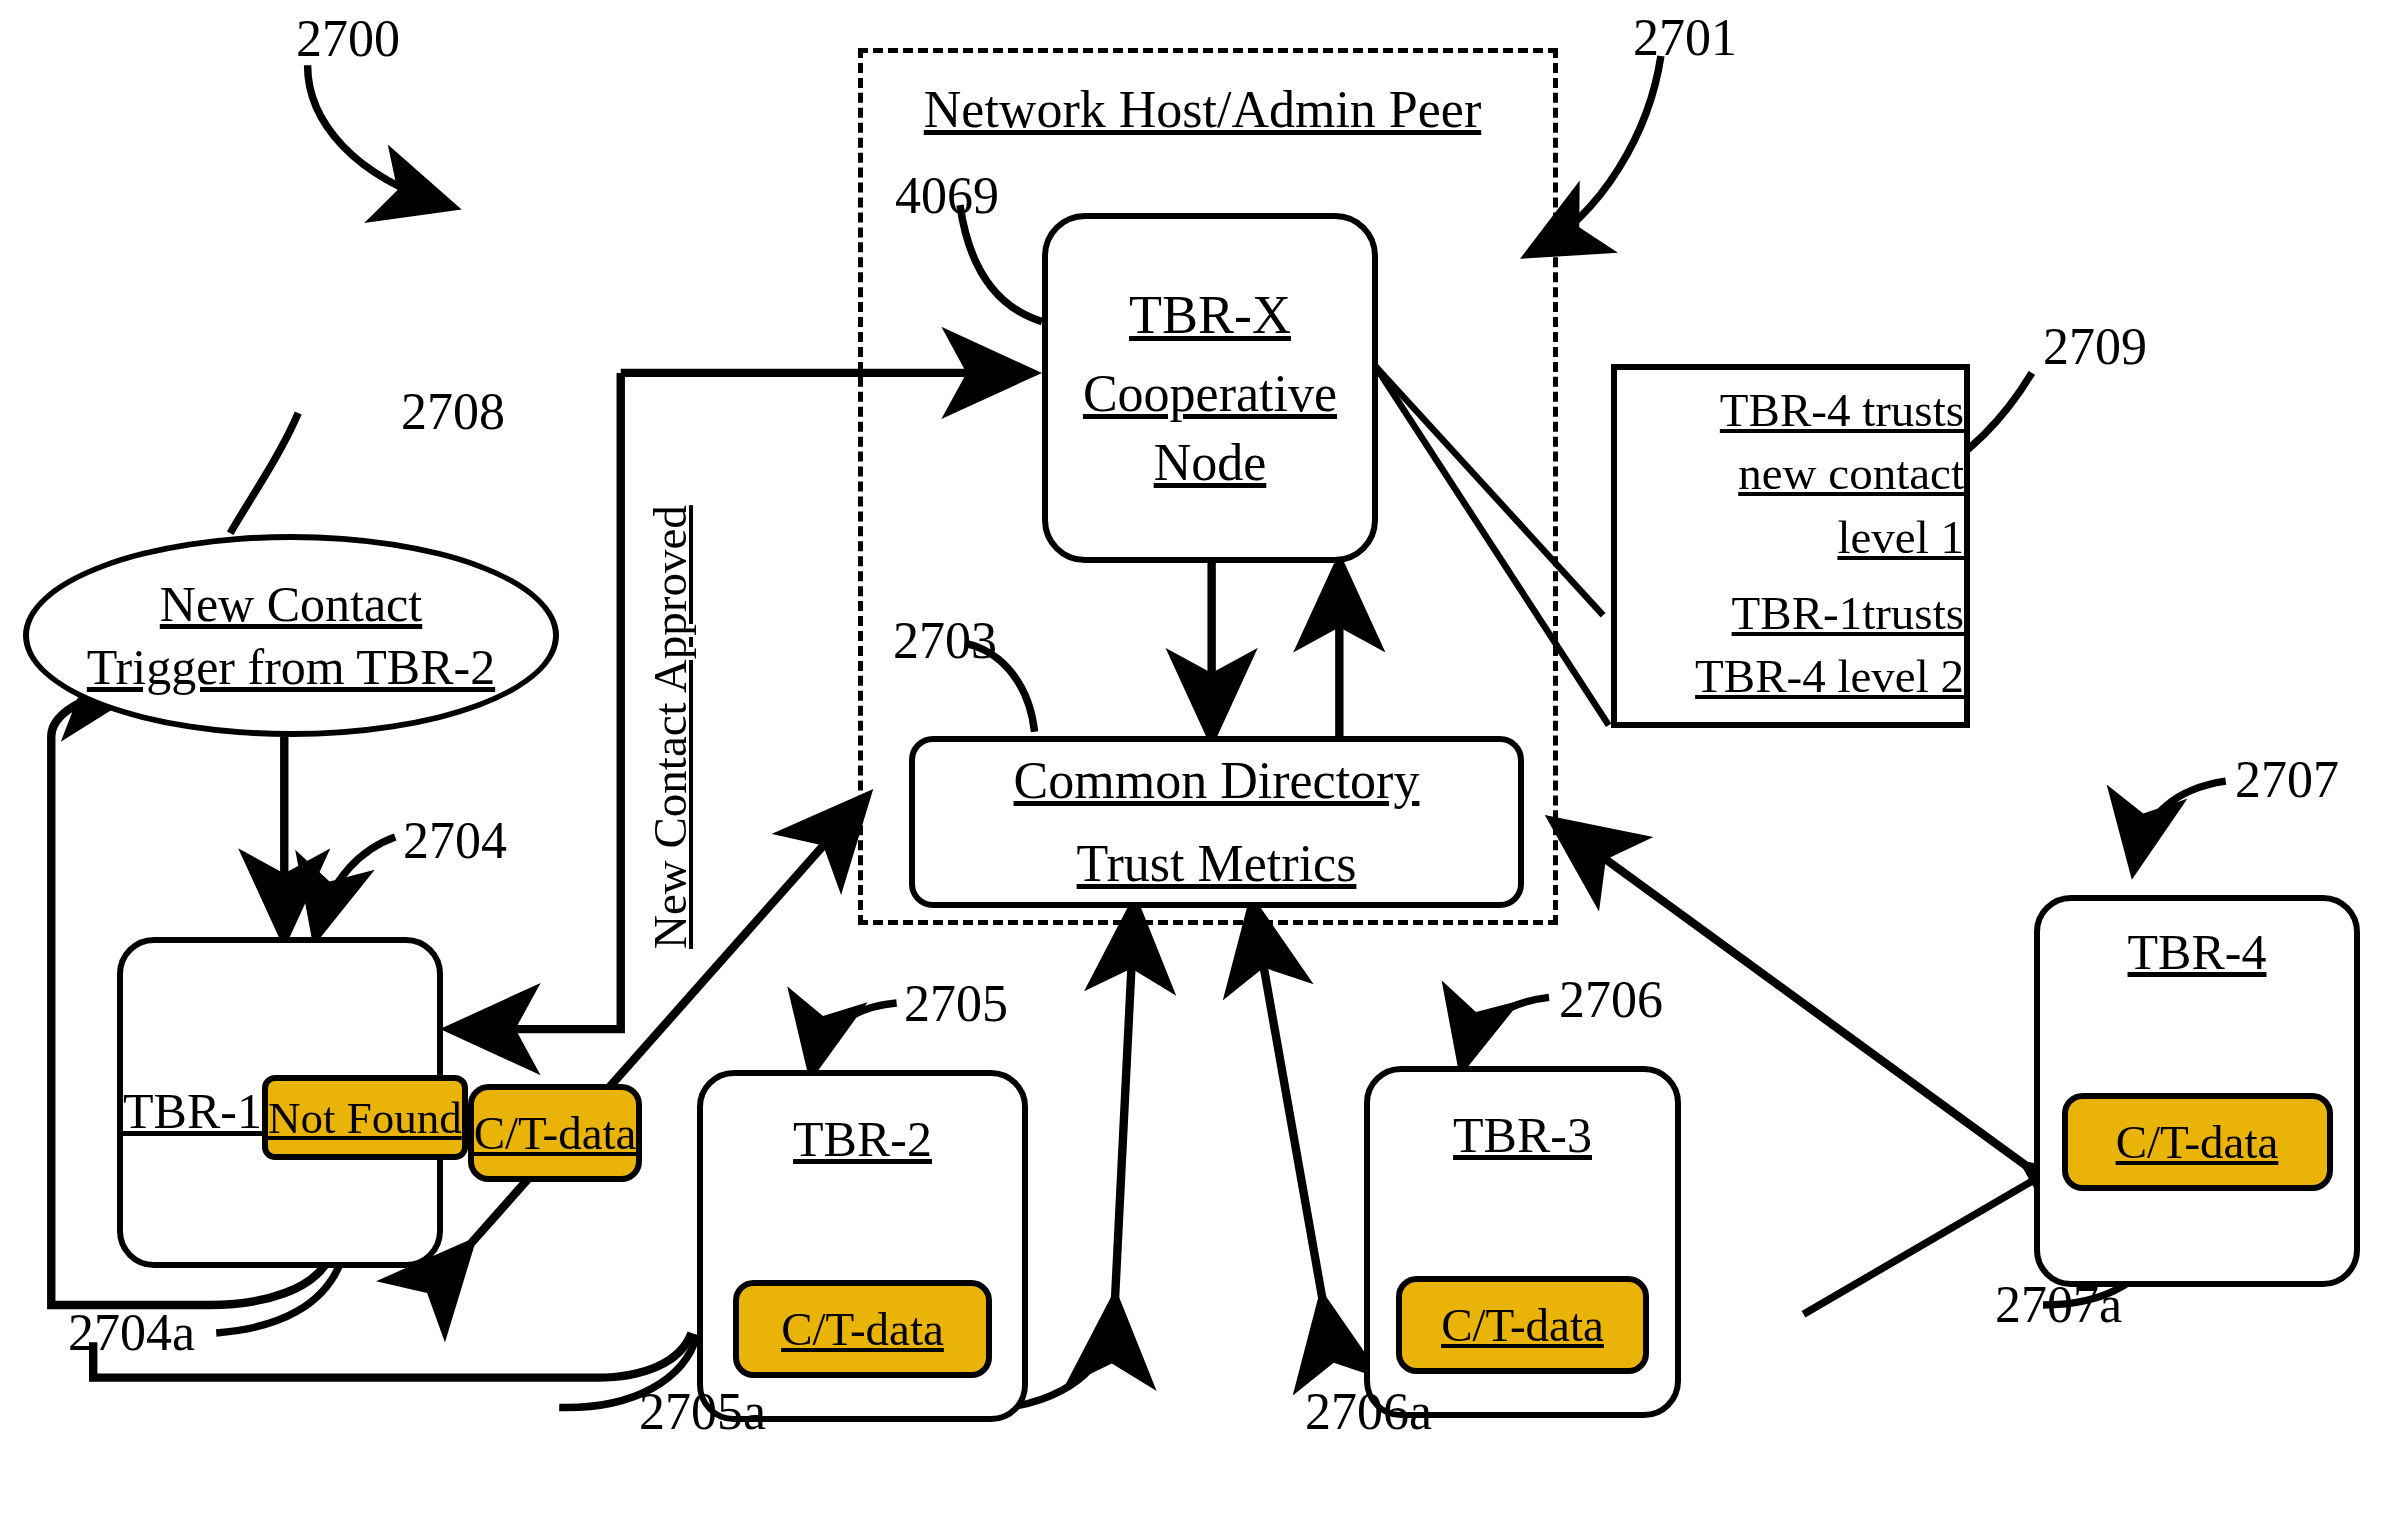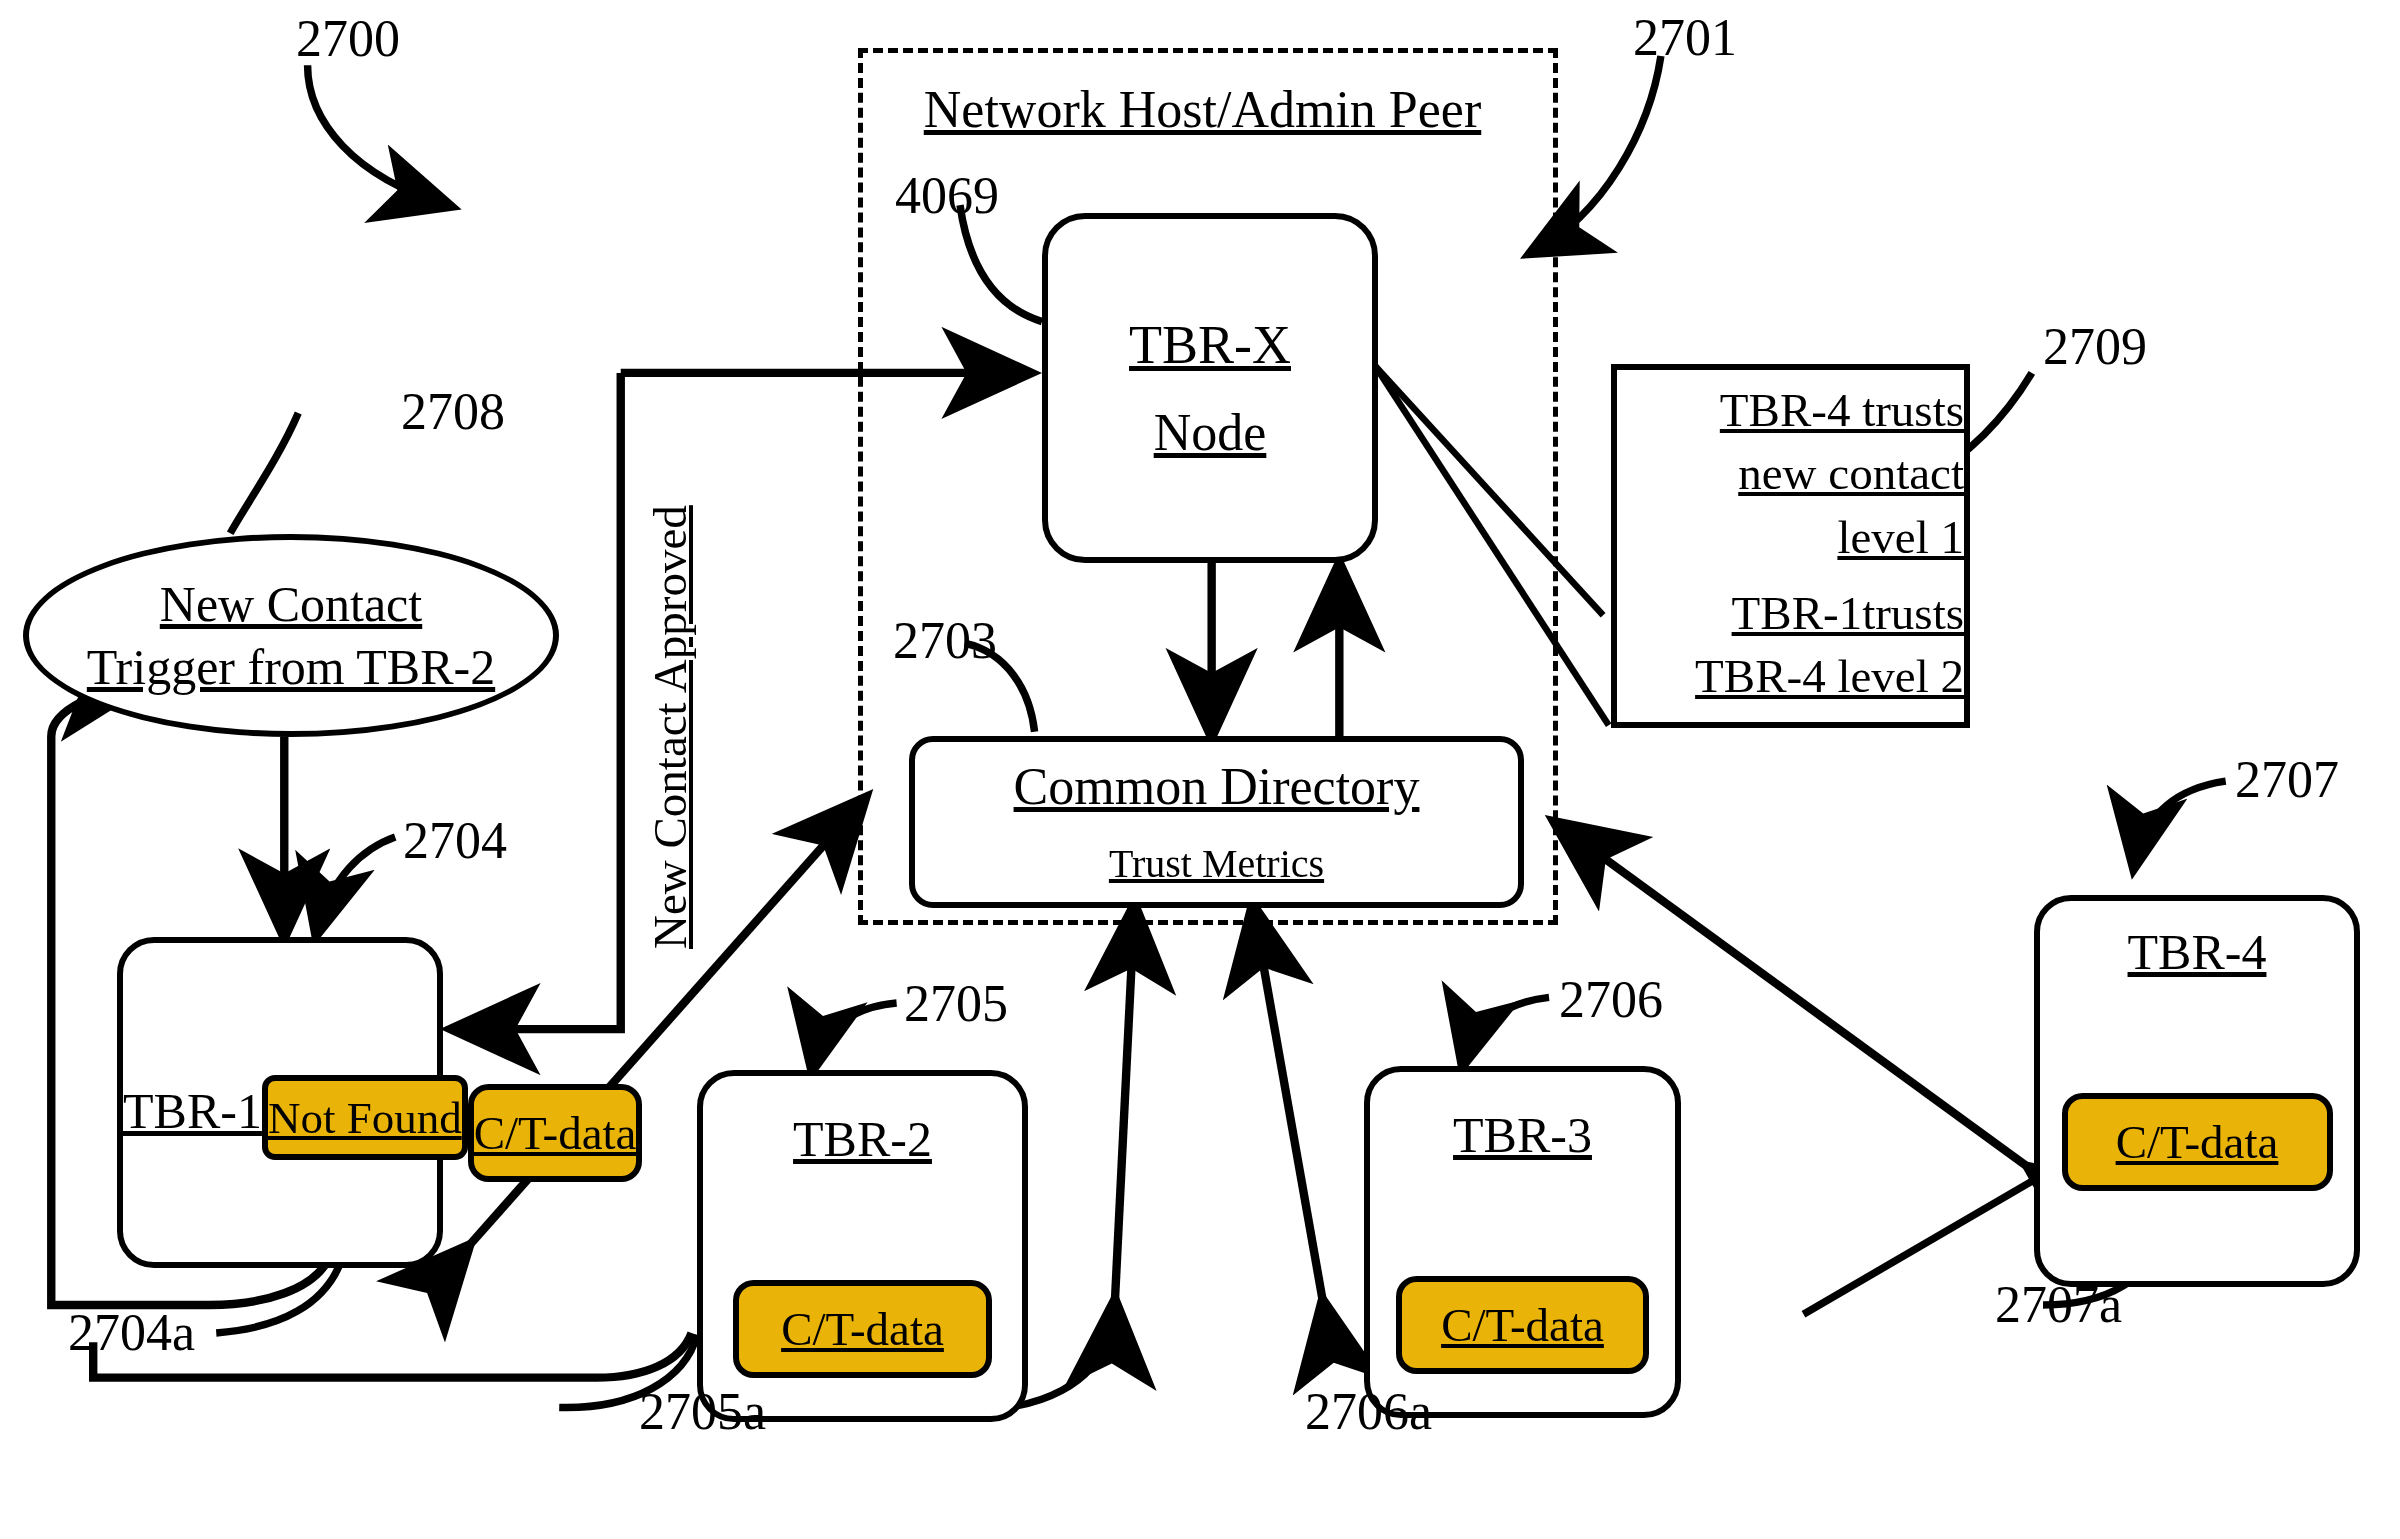--- a/index.html
+++ b/index.html
@@ -145,28 +145,29 @@
 
   <div class="dashbox" style="left:858px;top:48px;width:690px;height:867px;"></div>
 
   <div class="node" style="left:895px;top:82px;width:615px;">
     <div class="ttl" style="font-size:52px;">Network Host/Admin Peer</div>
   </div>
 
   <div class="node rbox" style="left:1042px;top:213px;width:336px;height:350px;">
     <div class="stack">
       <div class="ln" style="font-size:54px;margin-bottom:18px;">TBR-X</div>
+      <div class="ln" style="font-size:52px;">Cooperative</div>
       <div class="ln" style="font-size:52px;margin-top:9.3px;">Node</div>
     </div>
   </div>
 
   <div class="node rbox" style="left:909px;top:736px;width:615px;height:172px;border-radius:24px;">
     <div class="stack">
       <div class="ln" style="font-size:52px;">Common Directory</div>
-      <div class="ln" style="font-size:40px;margin-top:24px;">Trust Metrics</div>
+      <div class="ln" style="font-size:52px;margin-top:24px;">Trust Metrics</div>
     </div>
   </div>
 
   <div class="node ellipse" style="left:23px;top:534px;width:536px;height:203px;">
     <div class="ln" style="font-size:50px;">New Contact</div>
     <div class="ln" style="font-size:50px;margin-top:5.6px;">Trigger from TBR-2</div>
   </div>
 
   <div class="node rbox" style="left:117px;top:937px;width:326px;height:331px;border-radius:37px;">
     <div style="display:flex;flex-direction:row;align-items:center;height:100%;padding-top:17px;box-sizing:border-box;">

